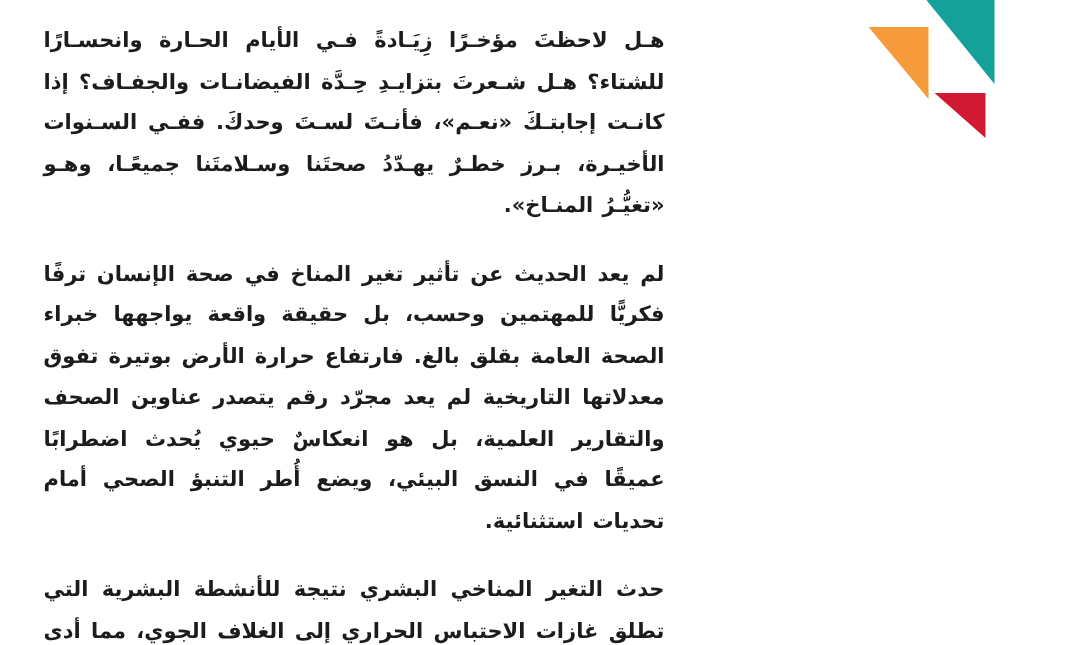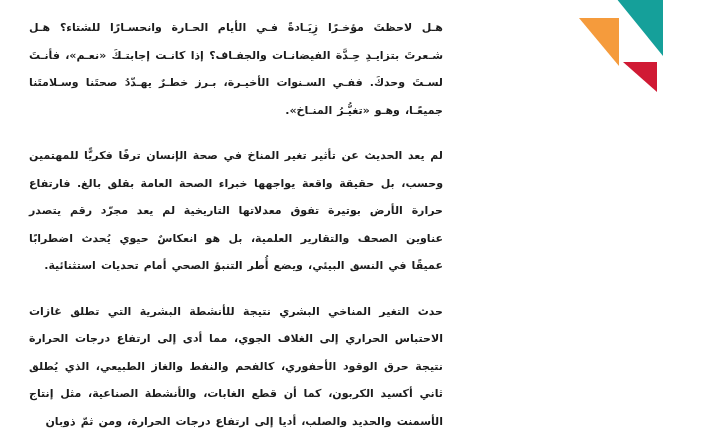--- a/index.html
+++ b/index.html
@@ -39,21 +39,21 @@
     top: 14px;
     right: 277px;   
     width: 414px;
     direction: rtl;
     text-align: justify;
     text-justify: inter-word;
   }
 
   .para {
     margin: 0 0 18px 0;
-    font-size: 11px;
+    font-size: 14px;
     line-height: 27.5px;
     letter-spacing: 0.1px;
     word-spacing: 1.2px;
     font-weight: 600;
     color: #1c1c1c;
     text-align: justify;
     direction: rtl;
   }
   .para:last-child { margin-bottom: 0; }
 

